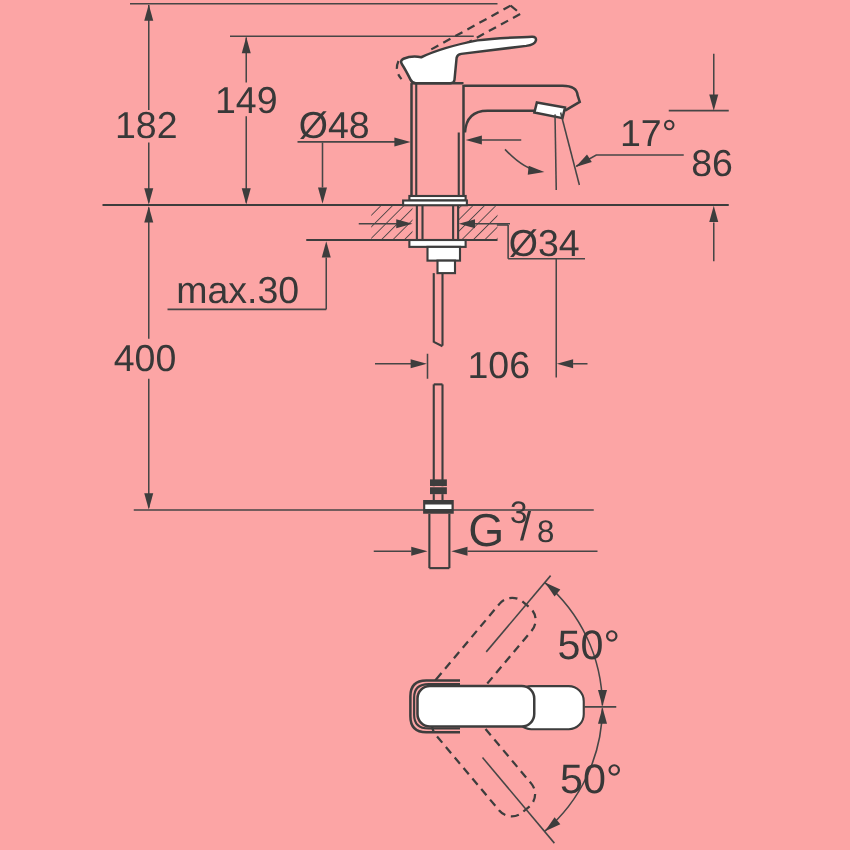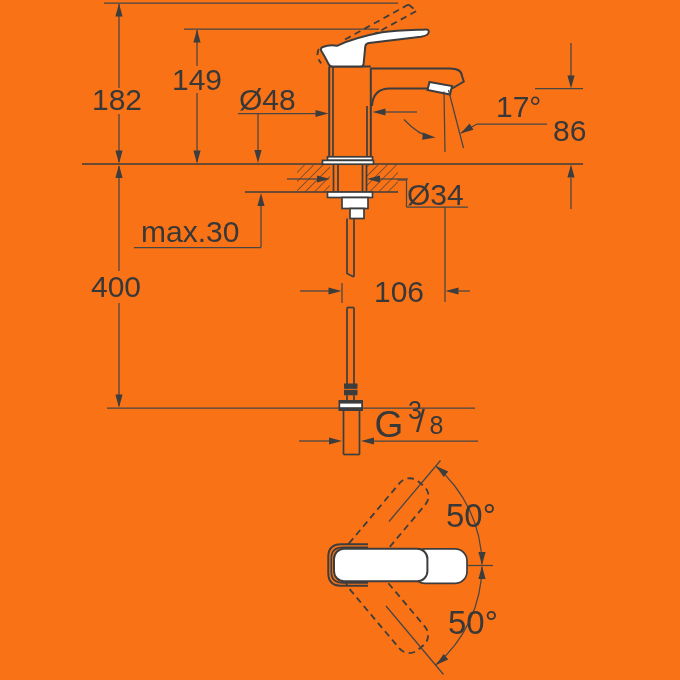--- a/index.html
+++ b/index.html
@@ -1,16 +1,16 @@
 <!DOCTYPE html>
 <html><head>
 <meta charset="utf-8">
 <style>
   html,body{margin:0;padding:0;background:#ffffff;}
-  #stage{position:relative;width:680px;height:680px;background:#f97316;overflow:hidden;
+  #stage{position:relative;width:680px;height:680px;background:#fca5a5;overflow:hidden;
          font-family:"Liberation Sans", sans-serif;}
   svg{display:block;}
   text{font-family:"Liberation Sans", sans-serif;fill:#383838;}
   .o{stroke:#3d3d3d;stroke-width:2;fill:none;}           
   .o2{stroke:#3d3d3d;stroke-width:1.7;fill:none;}
   .d{stroke:#464646;stroke-width:1.25;fill:none;}        
   .dash{stroke:#3d3d3d;stroke-width:1.8;fill:none;stroke-dasharray:6.5 4.5;}
   .arr{fill:#3d3d3d;stroke:none;}
   .wf{fill:#ffffff;}
   .dk{fill:#3d3d3d;stroke:none;}

